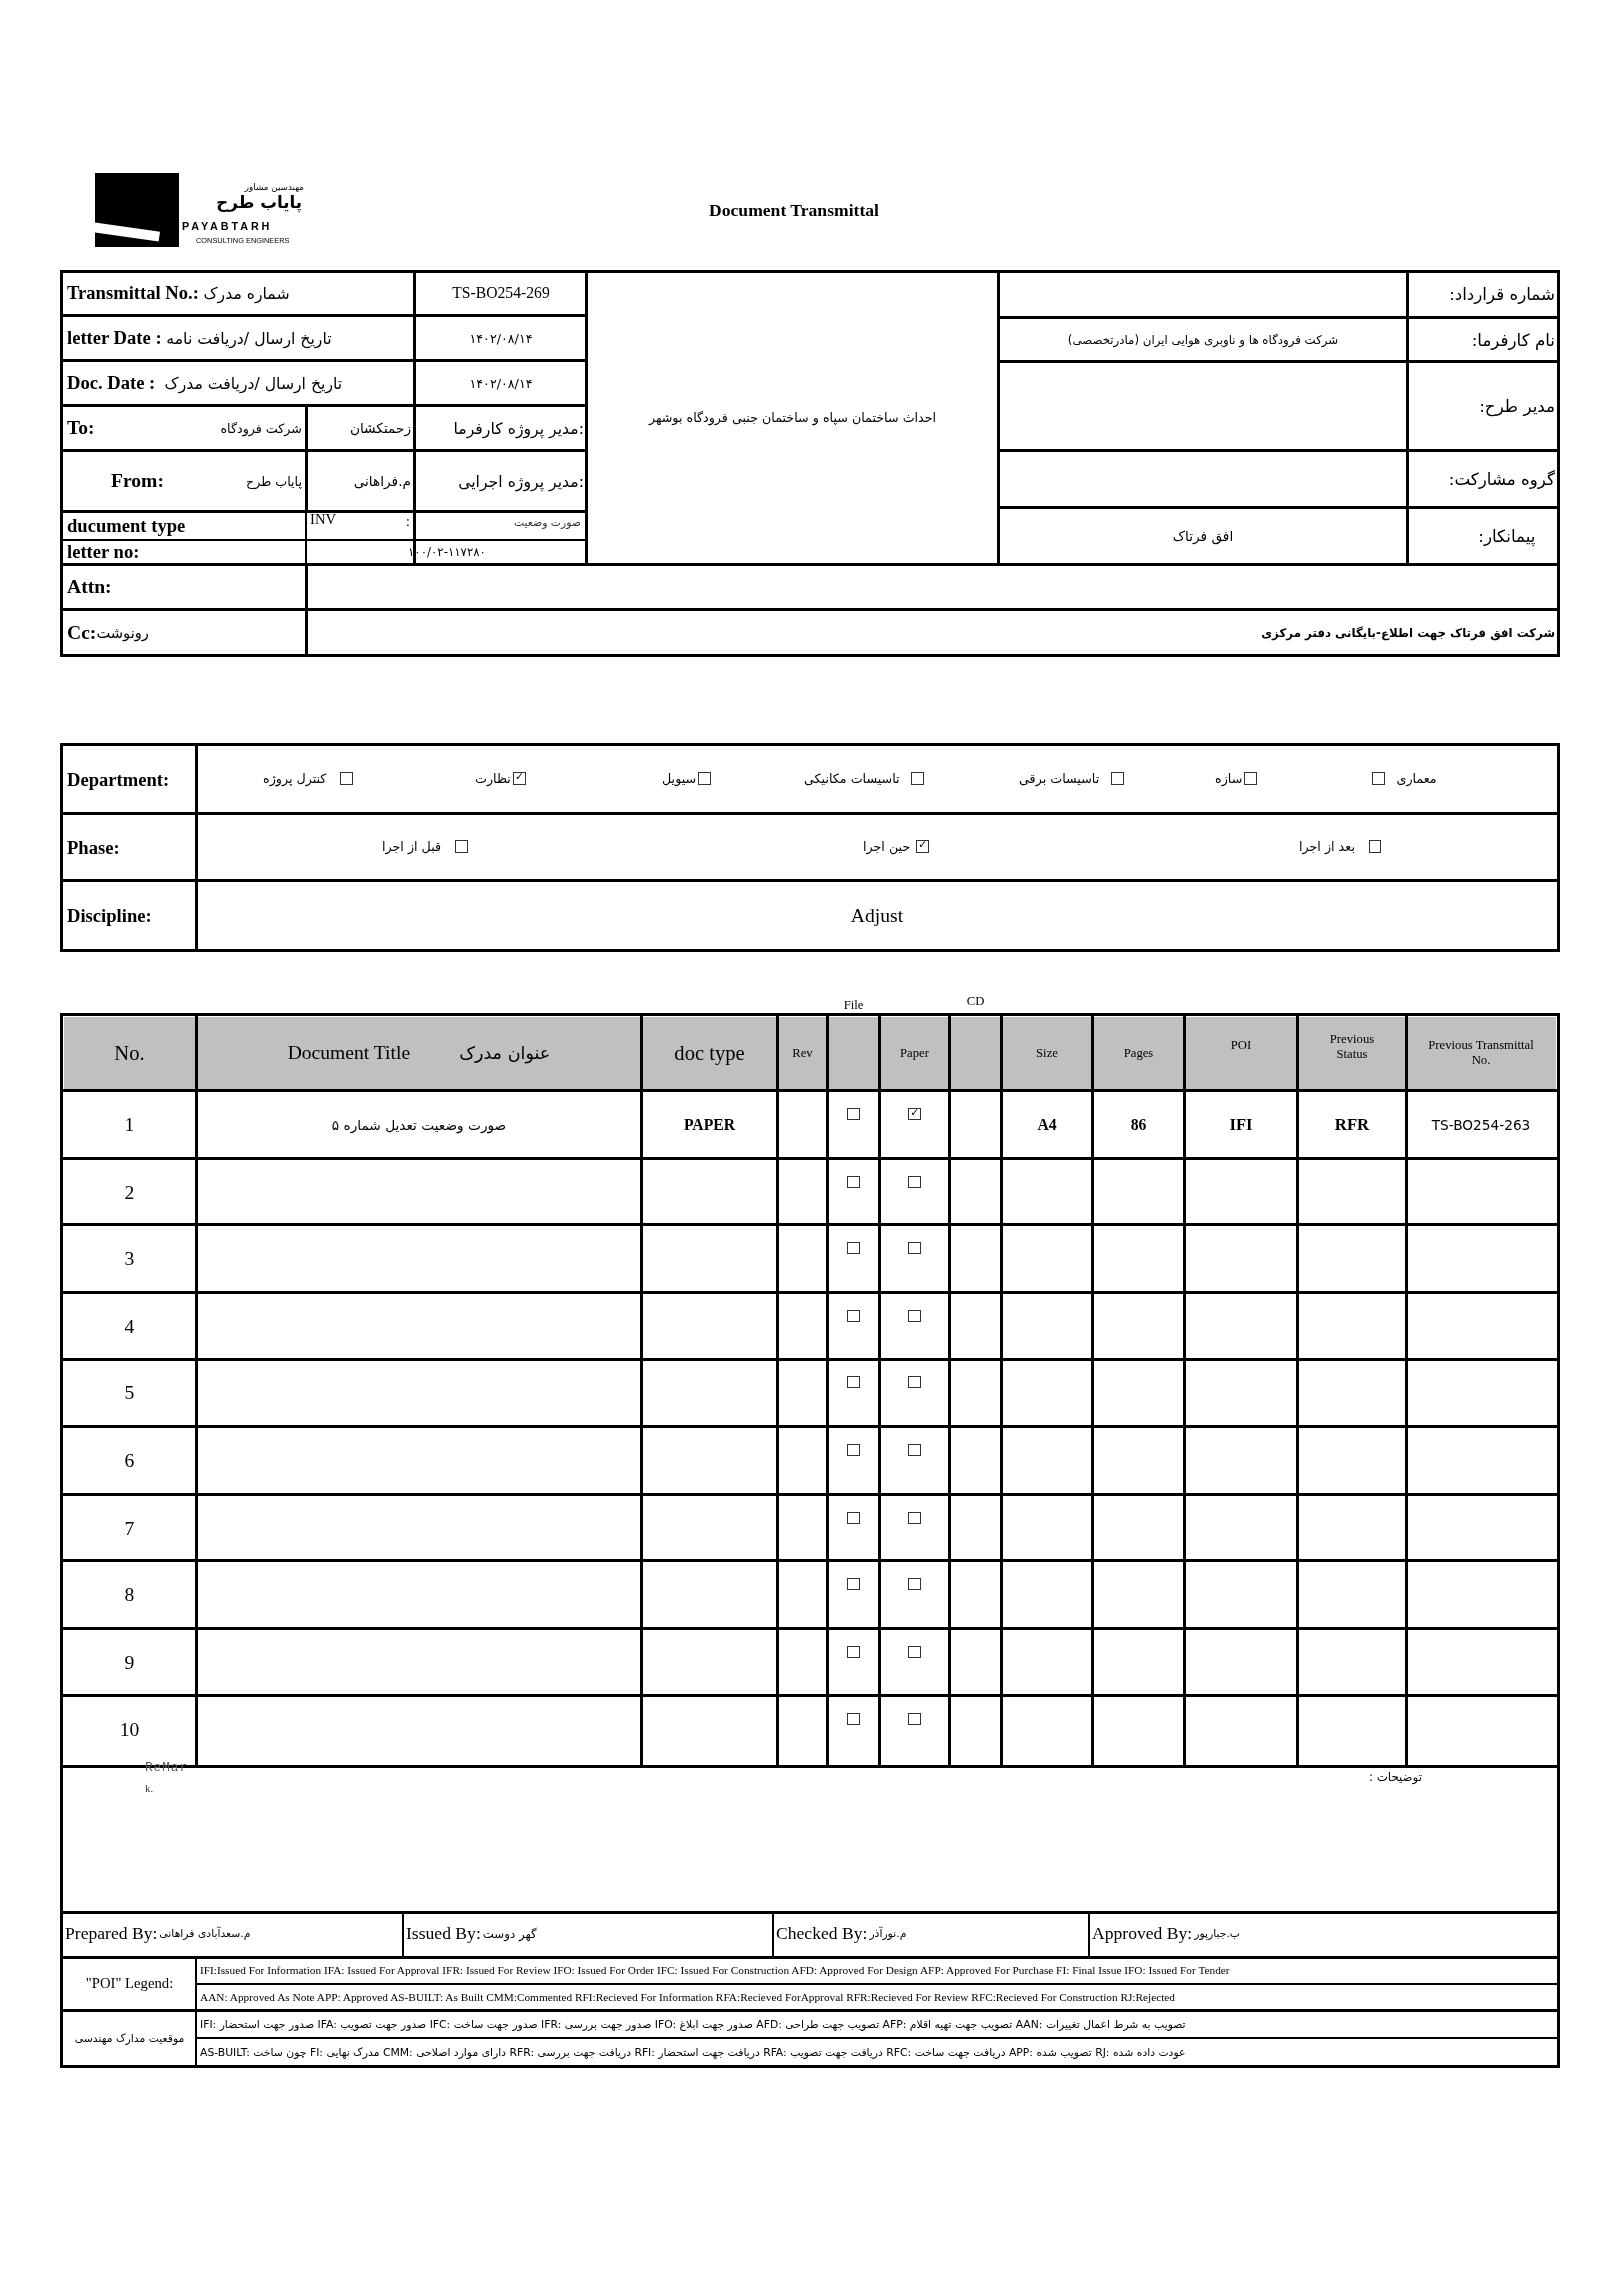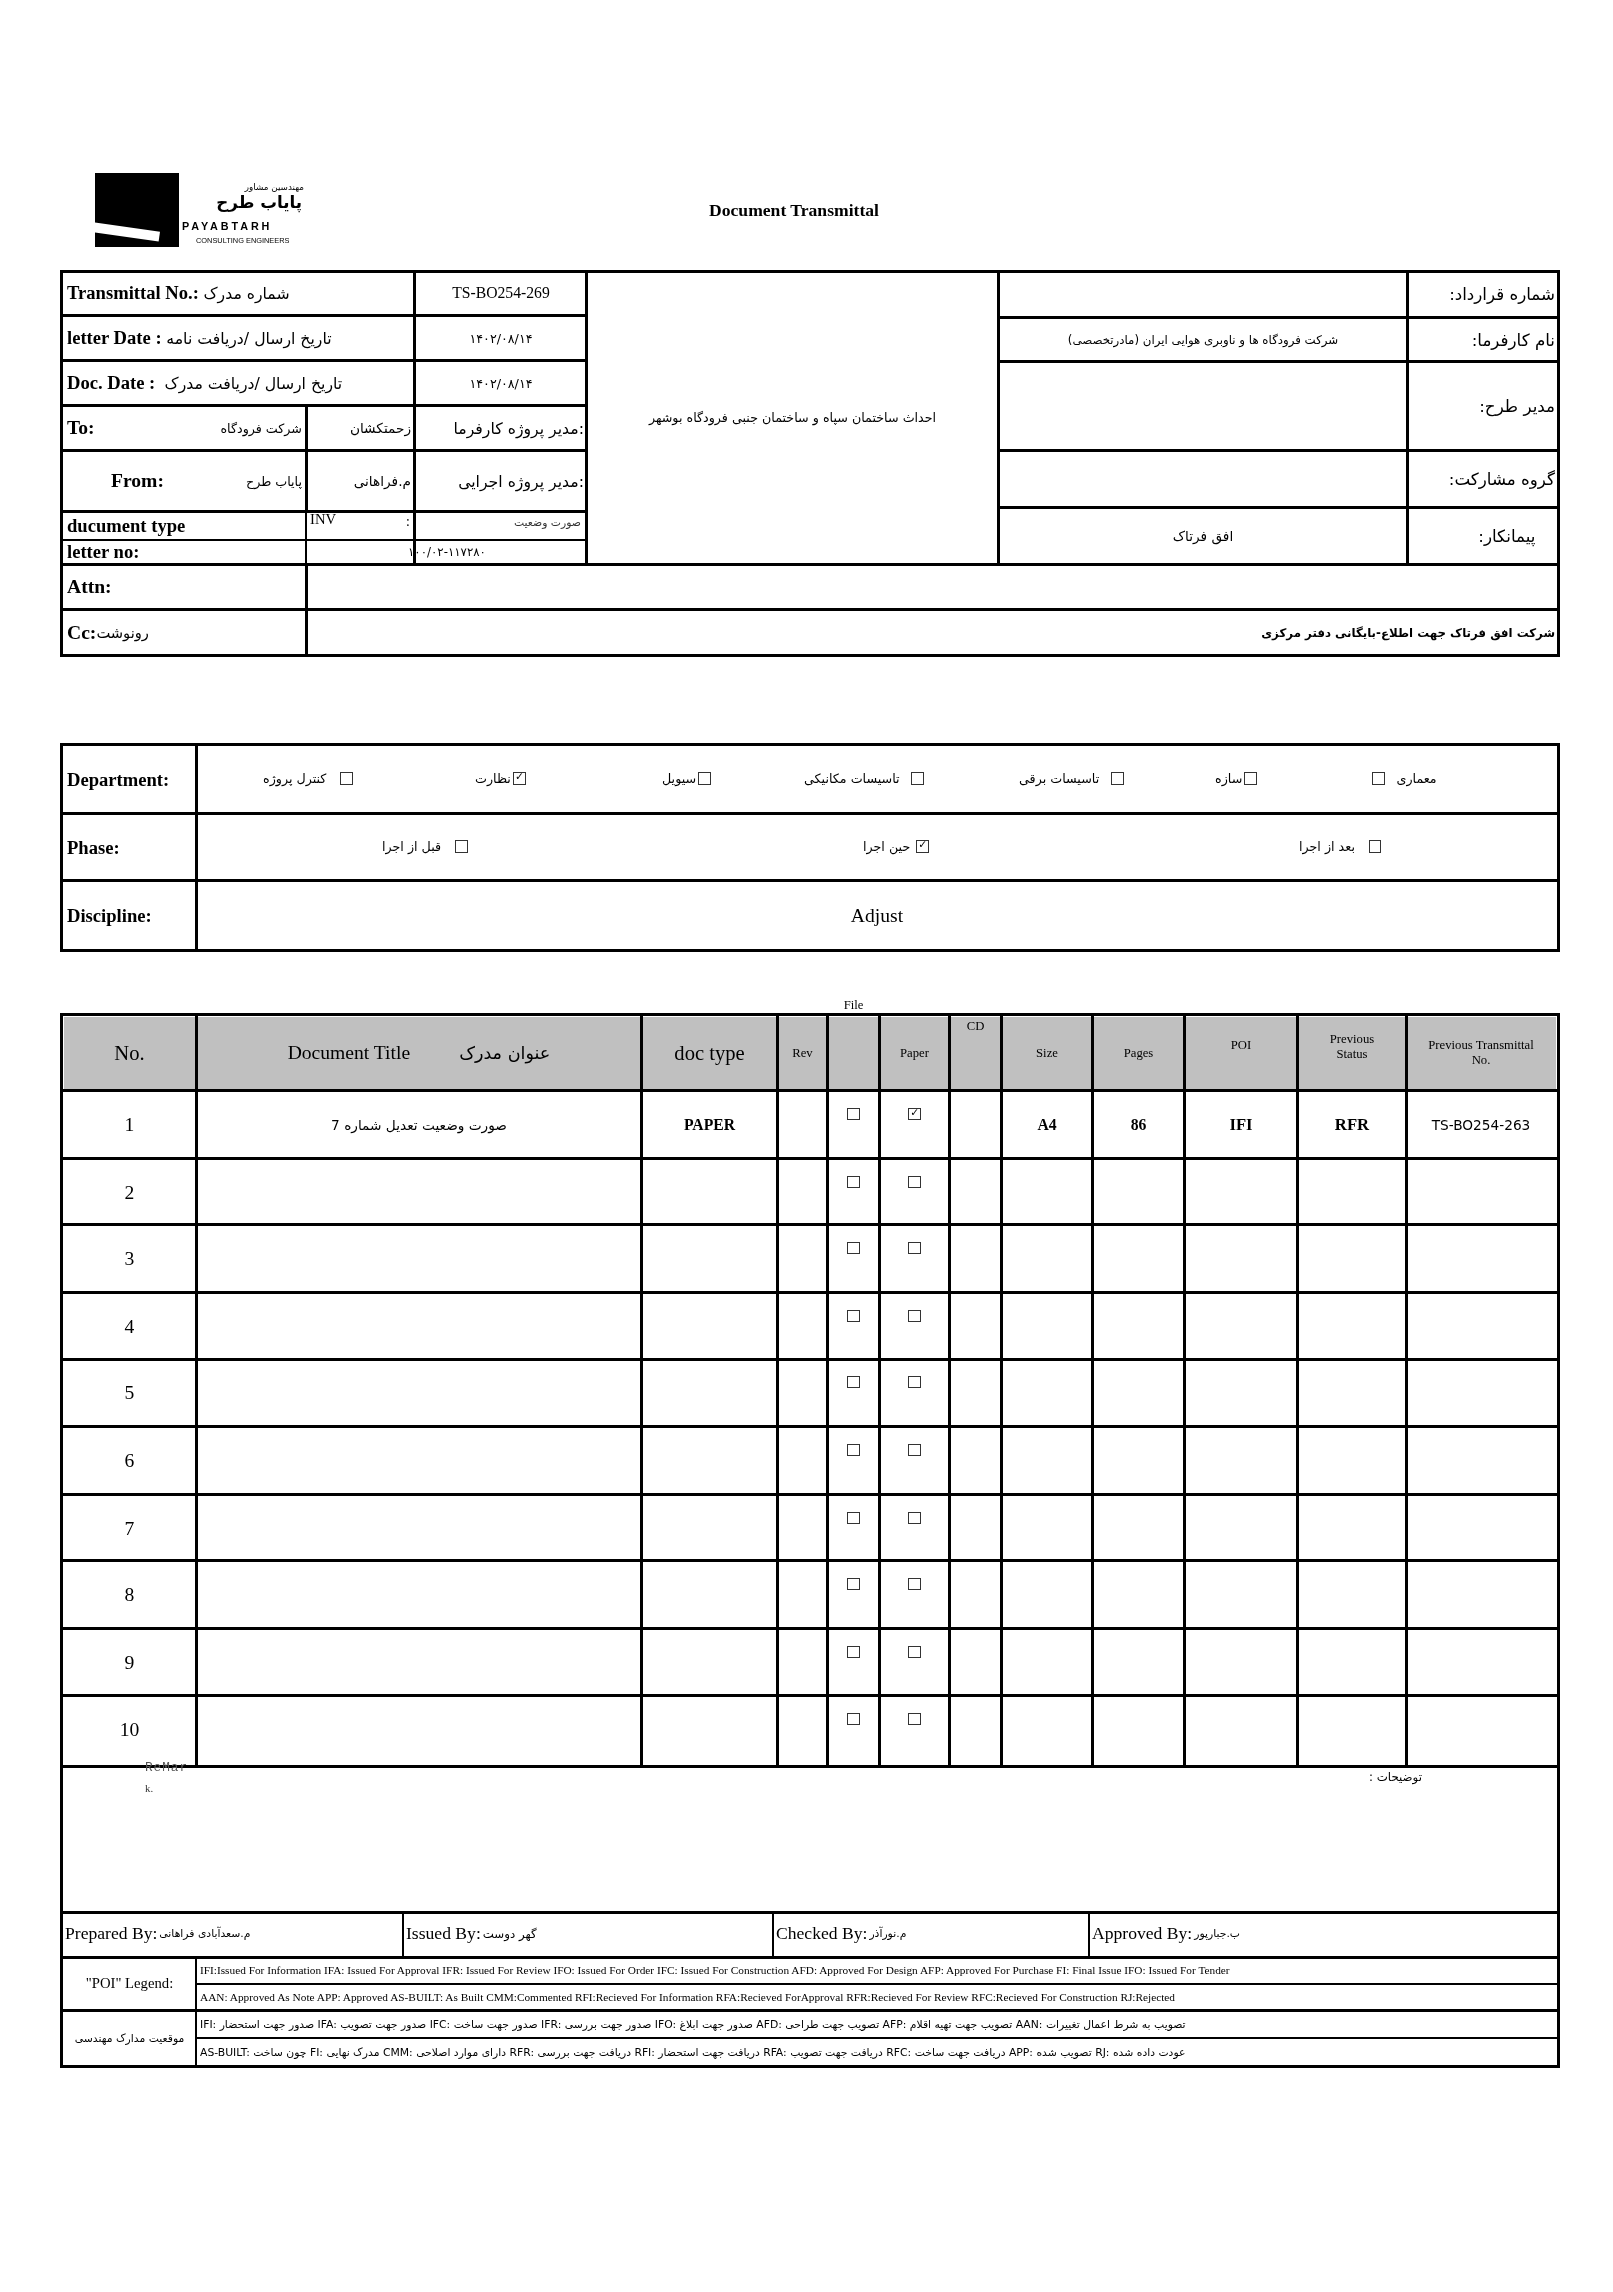--- a/index.html
+++ b/index.html
@@ -214,31 +214,31 @@
 
 <div class="cell center" style="left:64px;top:1017px;width:131px;height:72px;font-size:20.6px;">No.</div>
 <div class="cell center" style="left:198px;top:1017px;width:442px;height:72px;font-size:19.6px;gap:49px;">
   <span>Document Title</span>
   <span class="sans" style="font-size:17.6px;">عنوان مدرک</span>
 </div>
 <div class="cell center" style="left:643px;top:1017px;width:133px;height:72px;font-size:20.6px;">doc type</div>
 <div class="cell center" style="left:779px;top:1017px;width:47px;height:72px;font-size:12.7px;">Rev</div>
 <div class="cell center" style="left:829px;top:969px;width:49px;height:72px;font-size:12.7px;border-radius:10px;">File</div>
 <div class="cell center" style="left:881px;top:1017px;width:67px;height:72px;font-size:12.7px;">Paper</div>
-<div class="cell center" style="left:951px;top:990px;width:49px;height:72px;font-size:12.7px;">CD</div>
+<div class="cell center" style="left:951px;top:965px;width:49px;height:72px;font-size:12.7px;">CD</div>
 <div class="cell center" style="left:1003px;top:1017px;width:88px;height:72px;font-size:12.7px;">Size</div>
 <div class="cell center" style="left:1094px;top:1017px;width:89px;height:72px;font-size:12.7px;">Pages</div>
 <div class="cell center" style="left:1186px;top:1017px;width:110px;height:56px;font-size:12.7px;">POI</div>
 <div class="cell center" style="left:1299px;top:1017px;width:106px;height:60px;font-size:12.7px;white-space:normal;padding:0 39px;">Previous Status</div>
 <div class="cell center" style="left:1407px;top:1017px;width:148px;height:72px;font-size:12.7px;white-space:normal;padding:0 19.6px;">Previous Transmittal No.</div>
 
 <div id="doc-rows">
     <div>
       <div class="cell center" style="left: 64px; top: 1092px; width: 131px; height: 65px; font-size: 19.6px;">1</div>
-      <div class="cell center sans" style="left: 198px; top: 1092px; width: 442px; height: 65px; font-size: 13.7px;">صورت وضعیت تعدیل شماره 7</div>
+      <div class="cell center sans" style="left: 198px; top: 1092px; width: 442px; height: 65px; font-size: 13.7px;">صورت وضعیت تعدیل شماره ۵</div>
       <div class="cell center b" style="left: 643px; top: 1092px; width: 133px; height: 65px; font-size: 15.7px;">PAPER</div>
       <div class="cell center" style="left: 779px; top: 1092px; width: 47px; height: 65px; font-size: 13.7px;"></div>
       <div class="cell center" style="left: 829px; top: 1092px; width: 49px; height: 65px; align-items: flex-start; padding-top: 15.7px;">
         <span class="cb"></span>
       </div>
       <div class="cell center" style="left: 881px; top: 1092px; width: 67px; height: 65px; align-items: flex-start; padding-top: 15.7px;">
         <span class="cb checked"></span>
       </div>
       <div class="cell center" style="left: 951px; top: 1092px; width: 49px; height: 65px; font-size: 13.7px;"></div>
       <div class="cell center b" style="left: 1003px; top: 1092px; width: 88px; height: 65px; font-size: 15.7px;">A4</div>

